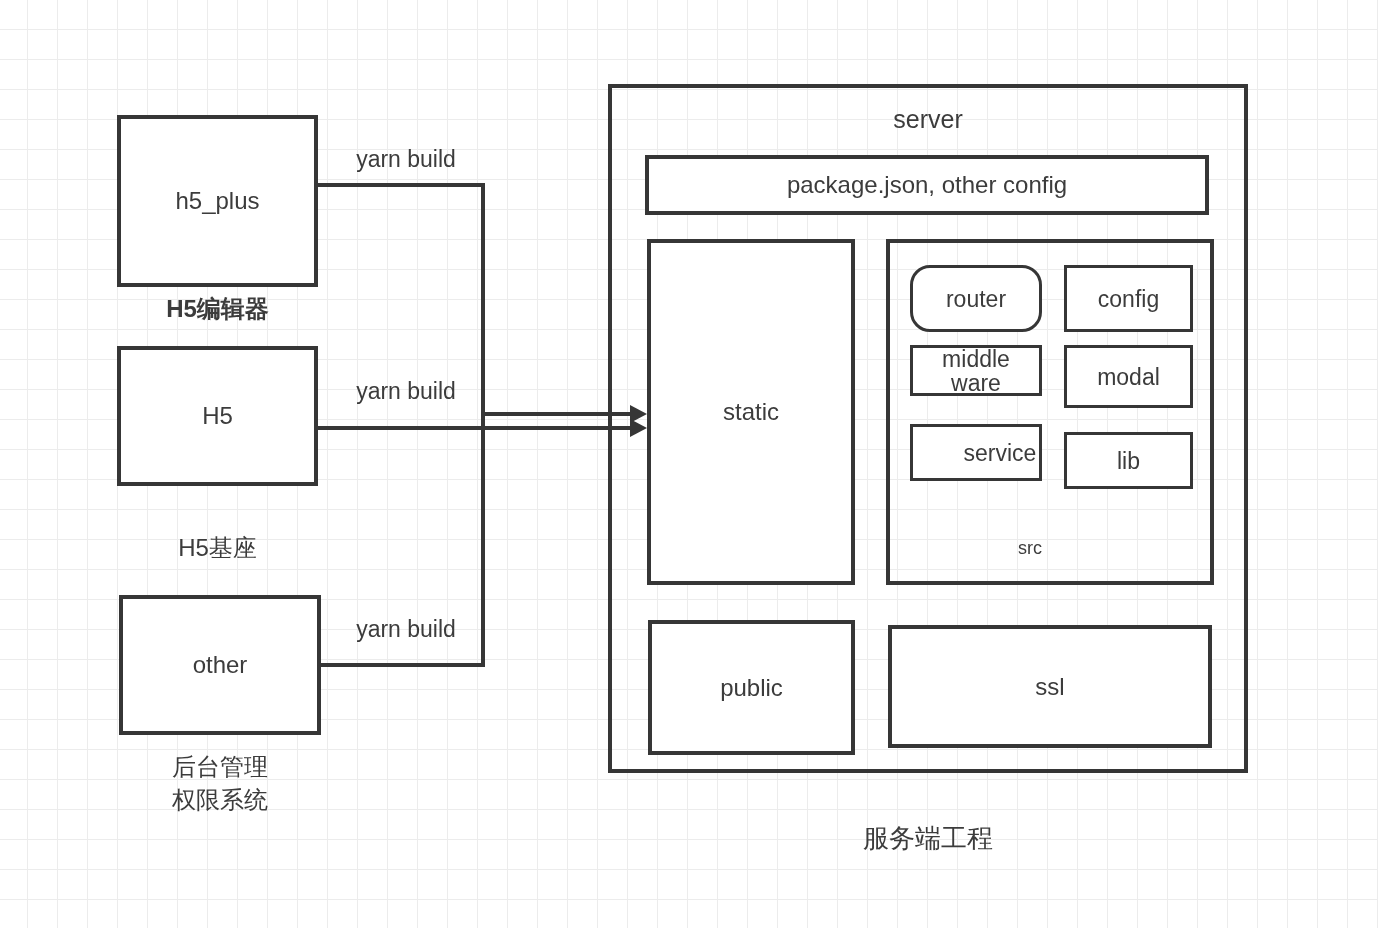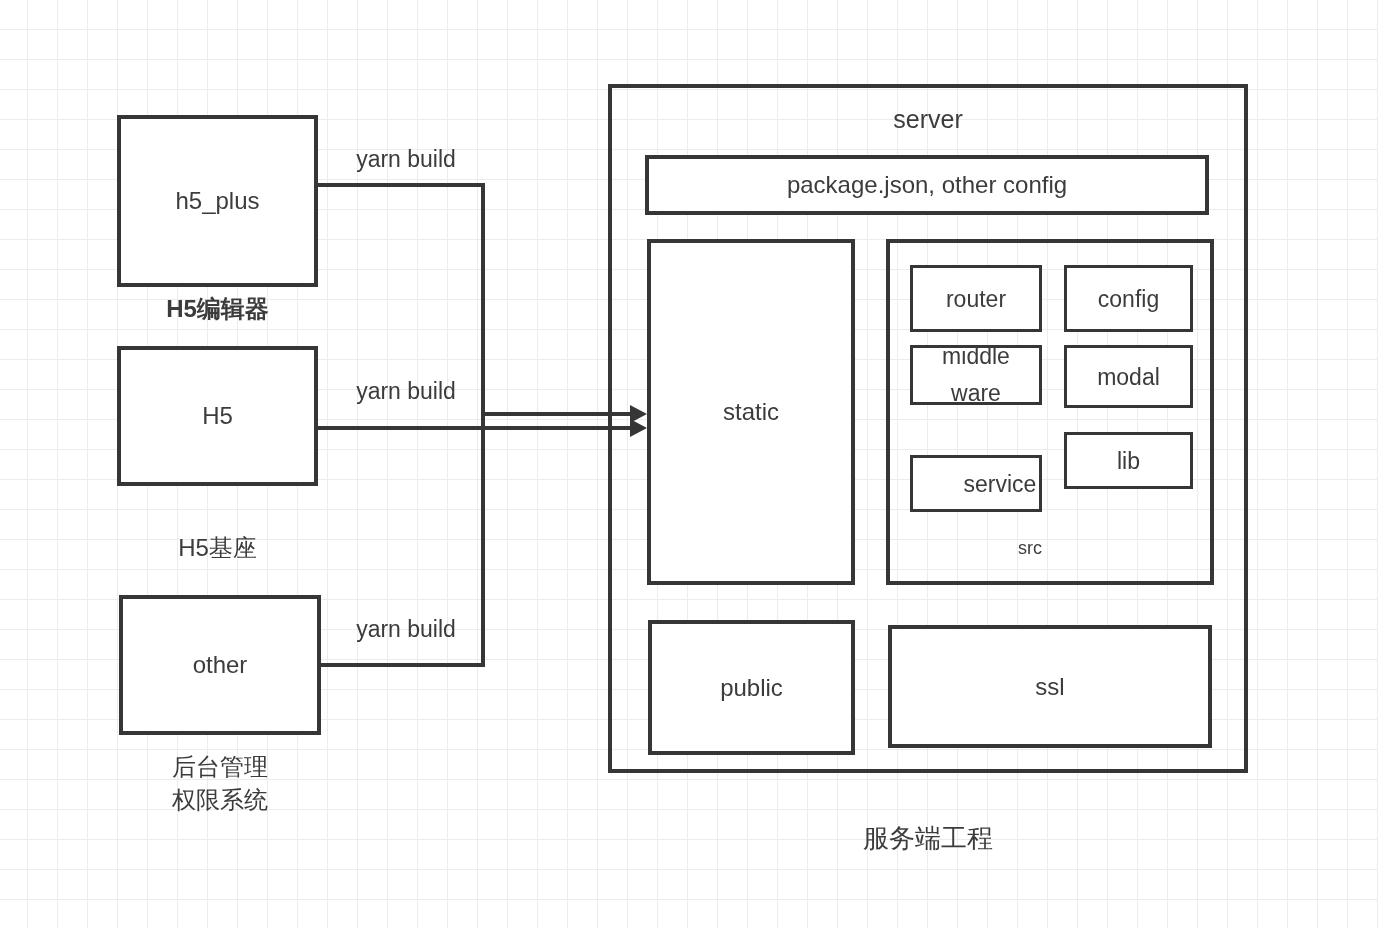--- a/index.html
+++ b/index.html
@@ -77,25 +77,25 @@
   #e-h5-out     { left:318px; top:426px; width:313px; height:4px; }
   #ah-h5        { left:630px; top:419px; }
 
   #server       { left:608px; top:84px;  width:640px; height:689px; background:transparent; }
   #server-title { left:608px; top:103px; width:640px; font-size:25px; }
   #b-pkg        { left:645px; top:155px; width:564px; height:60px; }
   #b-static     { left:647px; top:239px; width:208px; height:346px; }
   #b-src        { left:886px; top:239px; width:328px; height:346px; background:transparent; }
   #src-label    { left:886px; top:532px; width:288px; font-size:18px; }
 
-  #b-router  { left:910px;  top:265px; width:132px; height:67px; }
+  #b-router  { left:910px;  top:265px; width:132px; height:67px;border-radius:20px; }
   #b-config  { left:1064px; top:265px; width:129px; height:67px; }
-  #b-mw      { left:910px;  top:345px; width:132px; height:60px; line-height:37px; }
+  #b-mw      { left:910px;  top:345px; width:132px; height:51px; line-height:24px; }
   #b-modal   { left:1064px; top:345px; width:129px; height:63px; }
-  #b-service { left:910px;  top:455px; width:132px; height:57px;padding-left:48px; }
+  #b-service { left:910px;  top:424px; width:132px; height:57px;padding-left:48px; }
   #b-lib     { left:1064px; top:432px; width:129px; height:57px; }
 
   #b-public   { left:648px; top:620px; width:207px; height:135px; }
   #b-ssl      { left:888px; top:625px; width:324px; height:123px; }
   #cap-server { left:608px; top:822px; width:640px; font-size:26px; }
 </style>
 </head>
 <body>
 
 <div class="stage">

